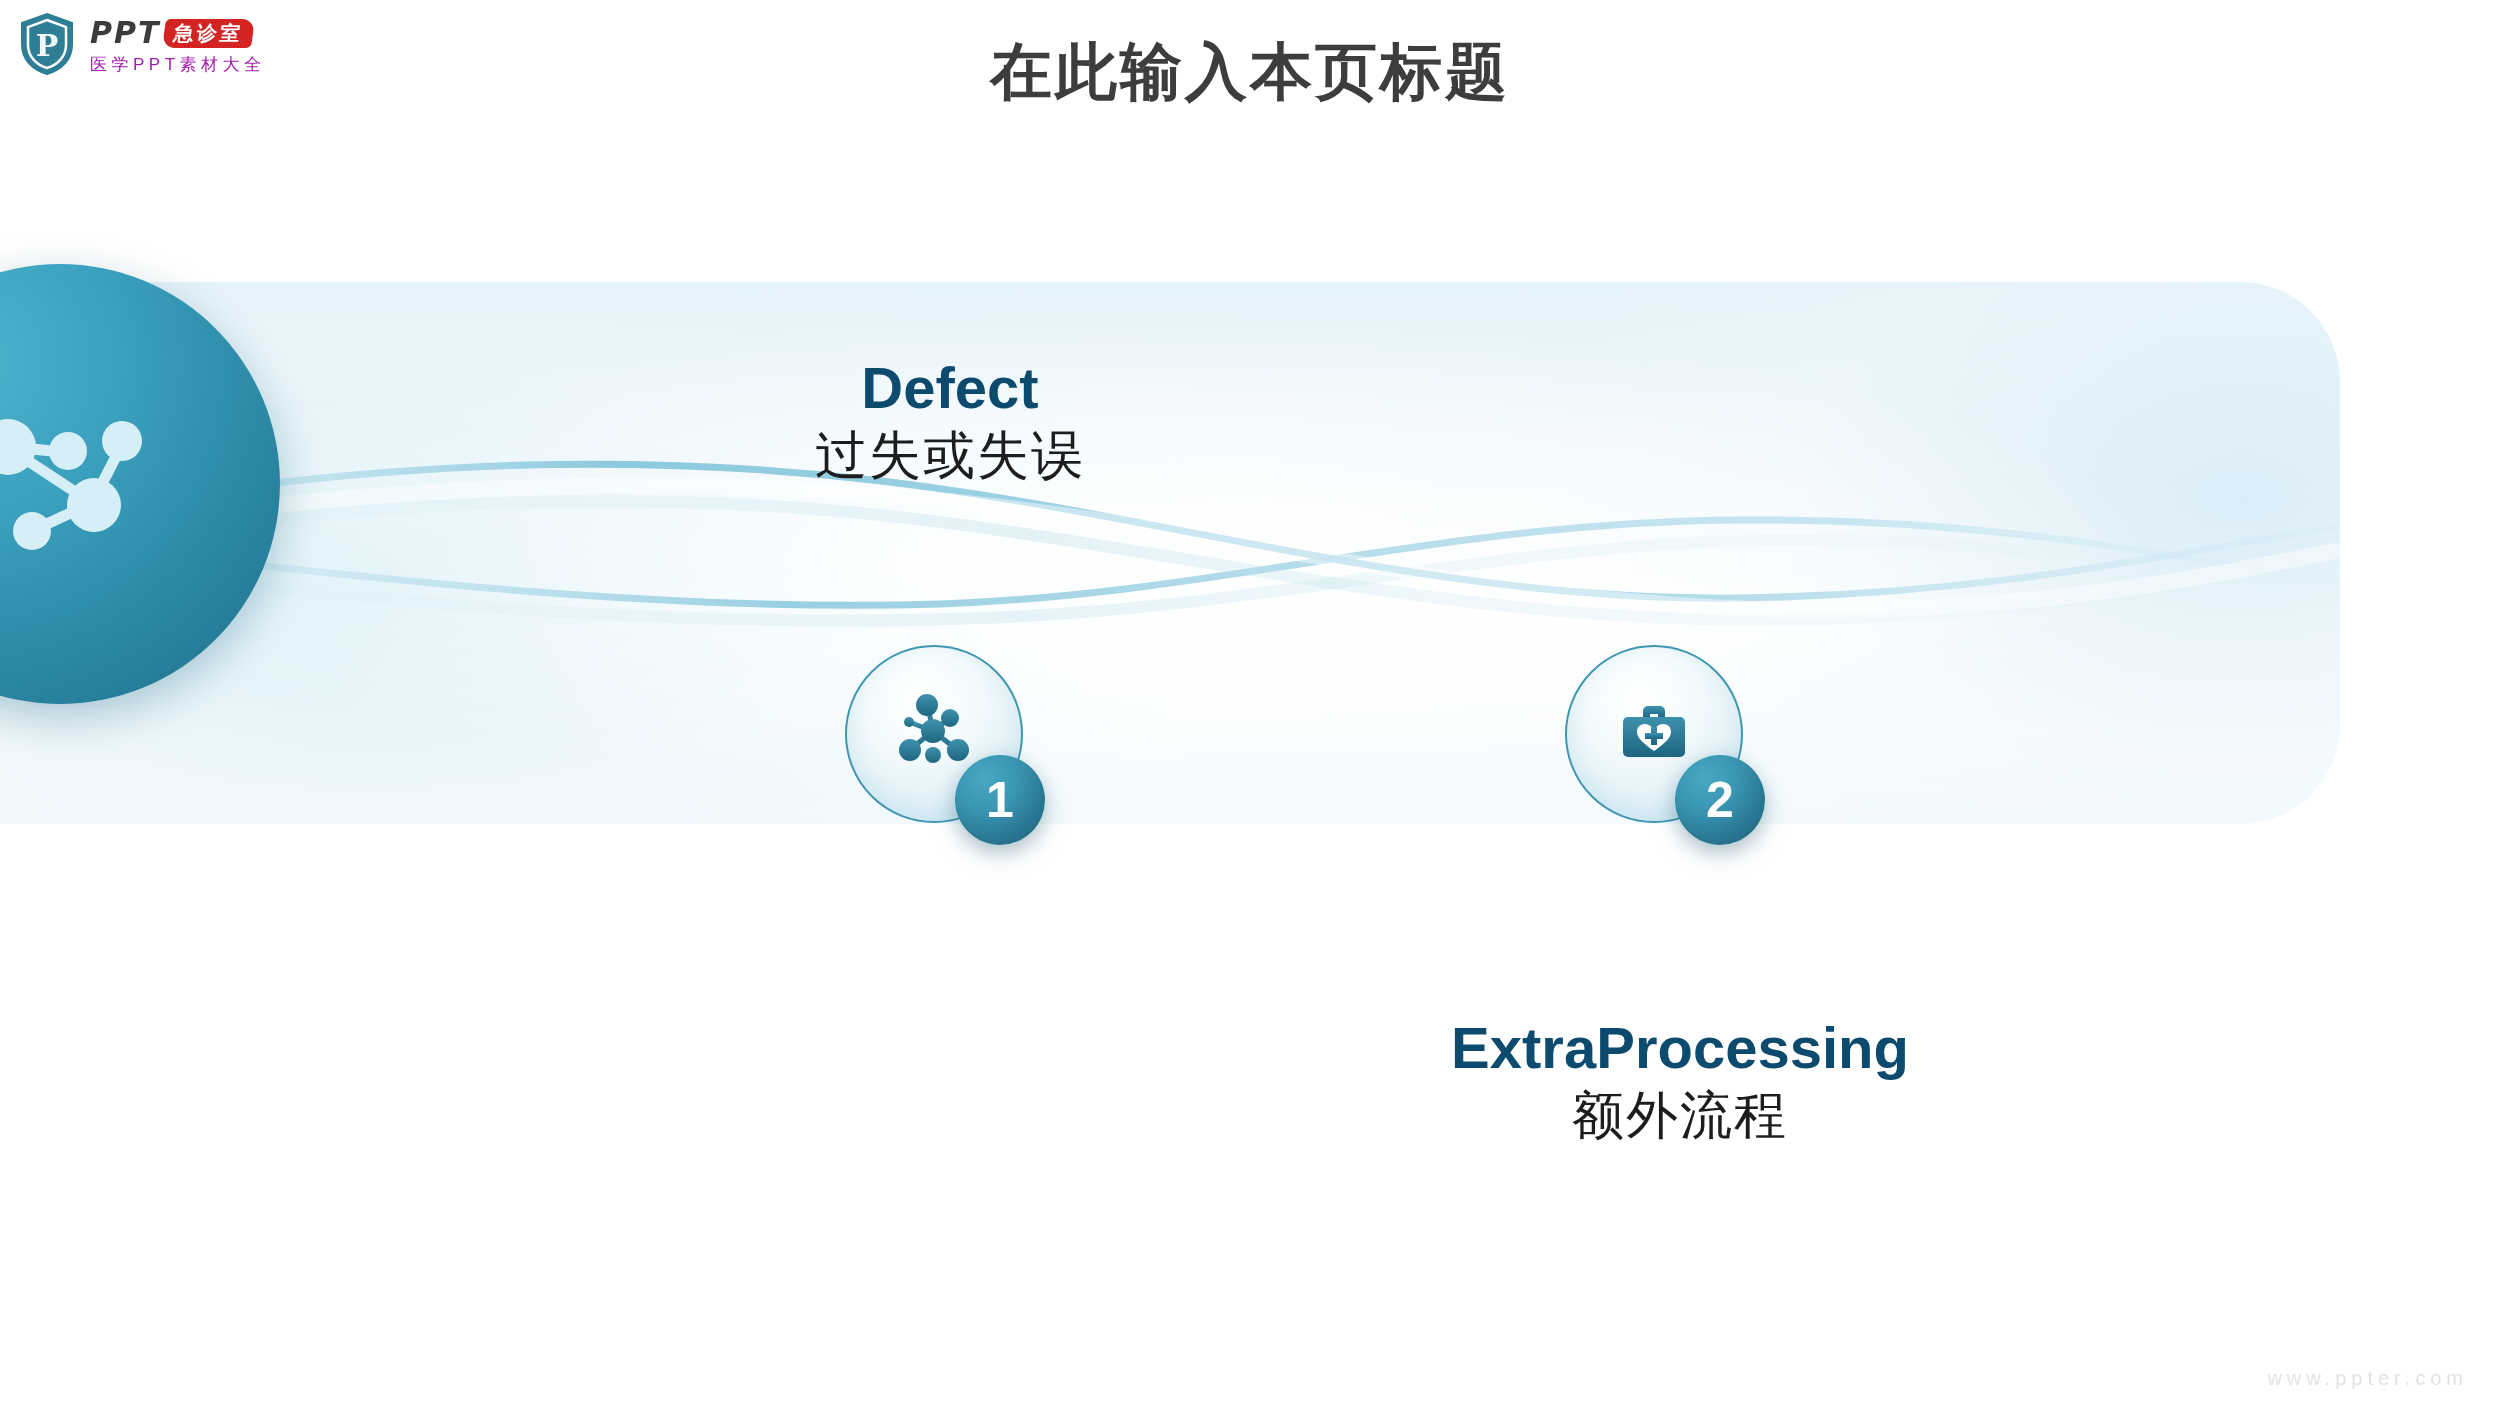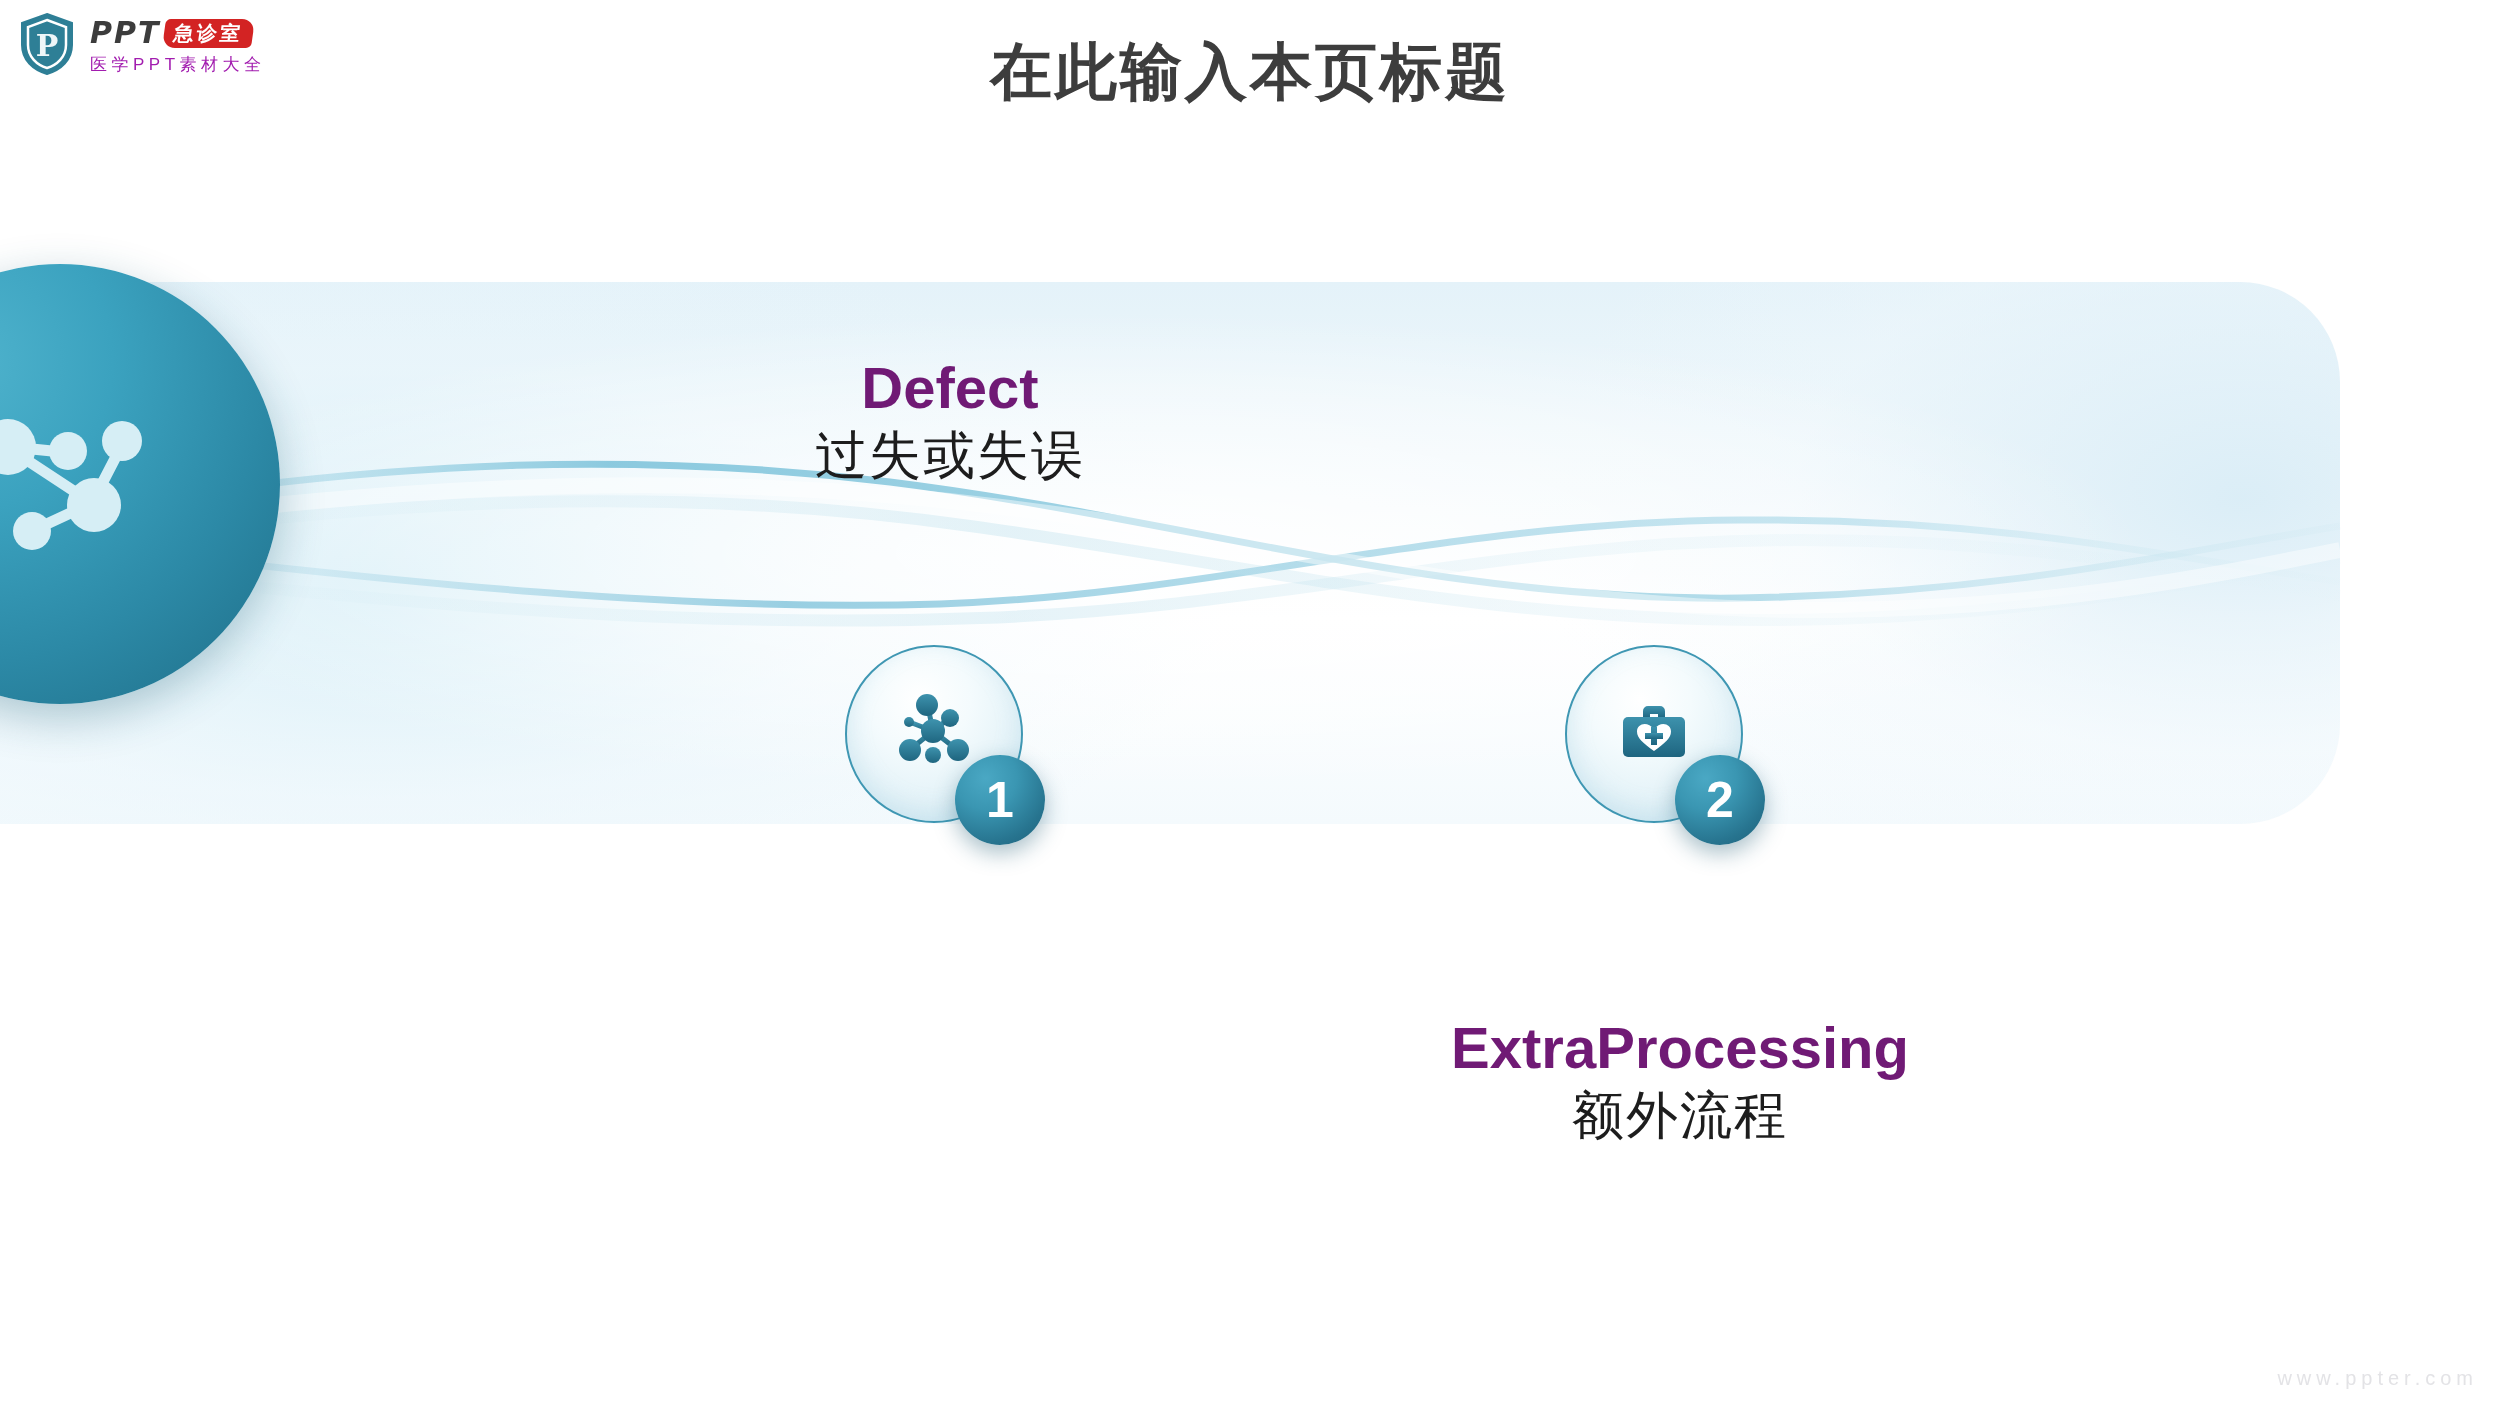--- a/index.html
+++ b/index.html
@@ -156,38 +156,38 @@
   #step-node-2 { left: 1565px; top: 645px; }
 
   
   .label-block {
     position: absolute;
     text-align: center;
   }
   .label-en {
     font-size: 58px;
     font-weight: bold;
-    color: #701a75;
+    color: #0c4a6e;
     line-height: 1.15;
     white-space: nowrap;
   }
   .label-cn {
     font-size: 52px;
     color: #1d1d1d;
     line-height: 1.3;
     letter-spacing: 2px;
     white-space: nowrap;
   }
   #label-block-1 { left: 720px; top: 355px; width: 460px; }
   #label-block-2 { left: 1300px; top: 1015px; width: 760px; }
 
   
   #footer-watermark {
     position: absolute;
-    right: 22px; bottom: 16px;
+    right: 32px; bottom: 16px;
     font-size: 20px;
     letter-spacing: 5px;
     color: #e3e3e6;
   }
 </style>
 </head>
 <body>
 
 <div id="brand-logo">
   <span>

